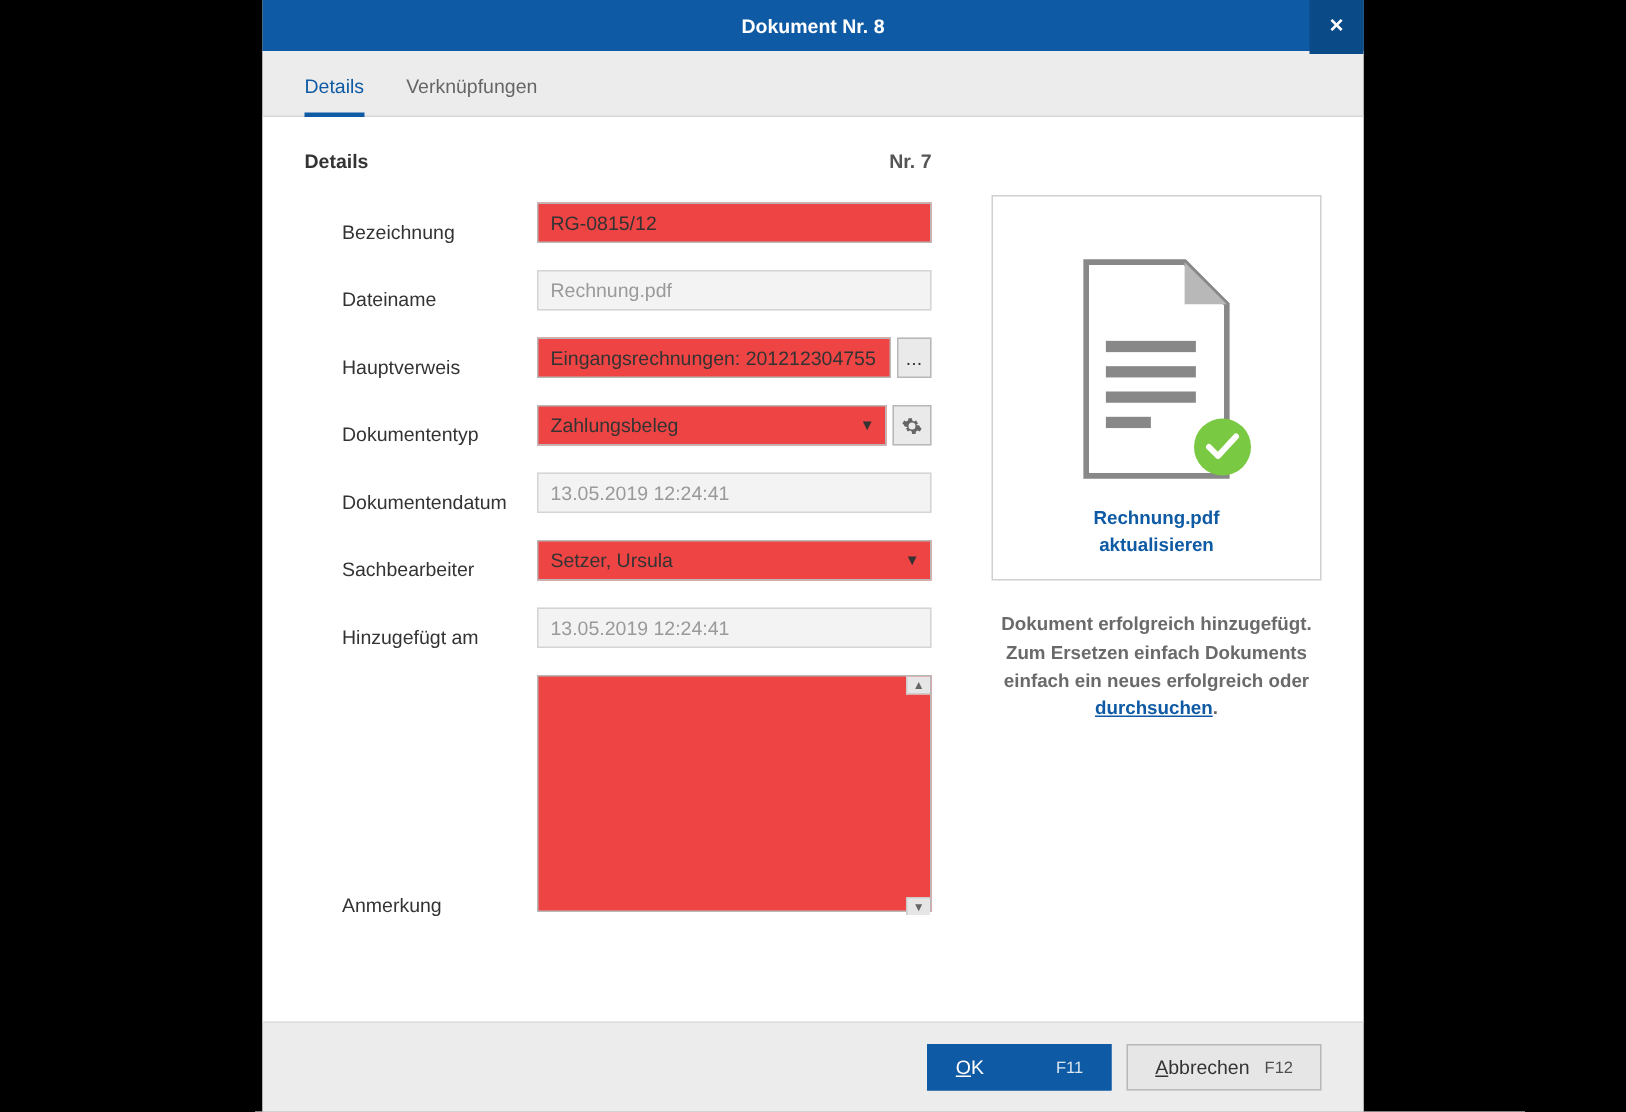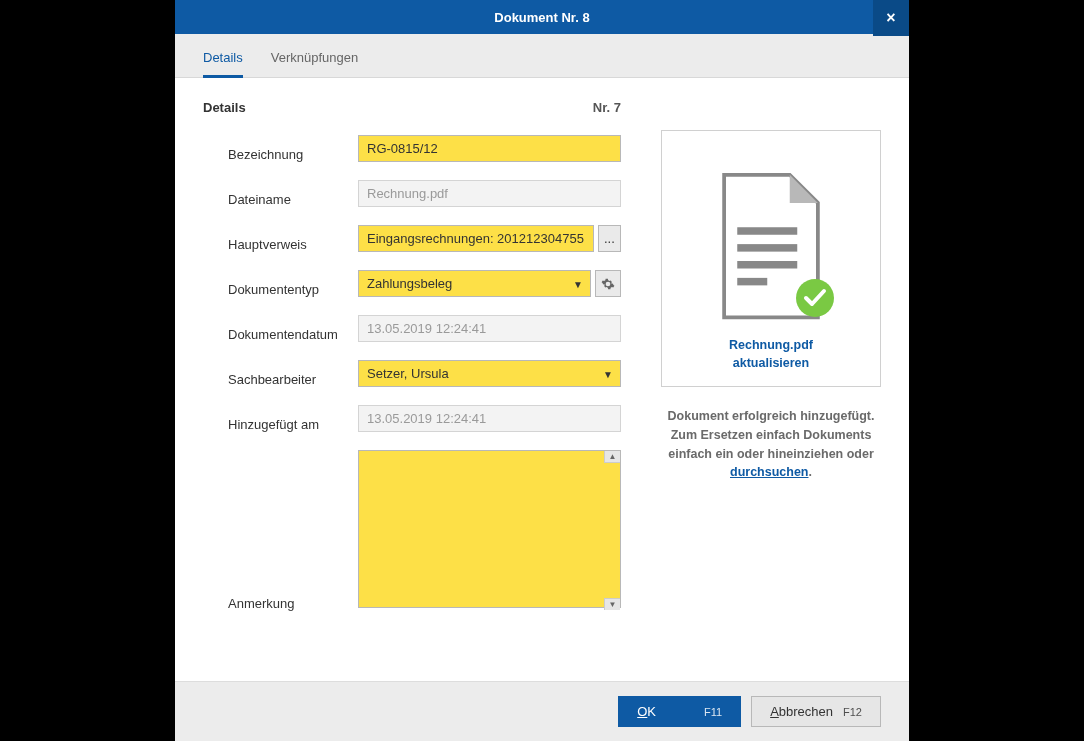--- a/index.html
+++ b/index.html
@@ -100,21 +100,21 @@
   flex: 1;
   display: flex;
   gap: 4px;
 }
 .input, .select, .textarea {
   width: 100%;
   border: 1px solid #b8b8b8;
   padding: 5px 8px;
   font-family: inherit;
   font-size: 13px;
-  background: #fde047;
+  background: #ef4444;
   color: #333;
 }
 .input.disabled {
   background: #f3f3f3;
   color: #9a9a9a;
   border-color: #d4d4d4;
 }
 .select-wrap {
   position: relative;
   flex: 1;
@@ -329,21 +329,21 @@
             <circle cx="20" cy="20" r="19" fill="#7ac943"></circle>
             <path d="M11 20 l6 6 l12 -13" stroke="#fff" stroke-width="4" fill="none" stroke-linecap="round" stroke-linejoin="round"></path>
           </svg>
         </div>
         <div class="link">Rechnung.pdf</div>
         <div class="link sub">aktualisieren</div>
       </div>
       <div class="hint">
         <span>Dokument erfolgreich hinzugefügt.</span><br>
         <span>Zum Ersetzen einfach Dokuments</span><br>
-        <span>einfach ein oder hineinziehen oder</span><br>
+        <span>einfach ein neues erfolgreich oder</span><br>
         <span class="browse">durchsuchen</span><span>.</span>
       </div>
     </div>
   </div>
 
   <div class="footer">
     <div class="btn primary">
       <span><span class="u">O</span>K</span>
       <span class="key">F11</span>
     </div>

